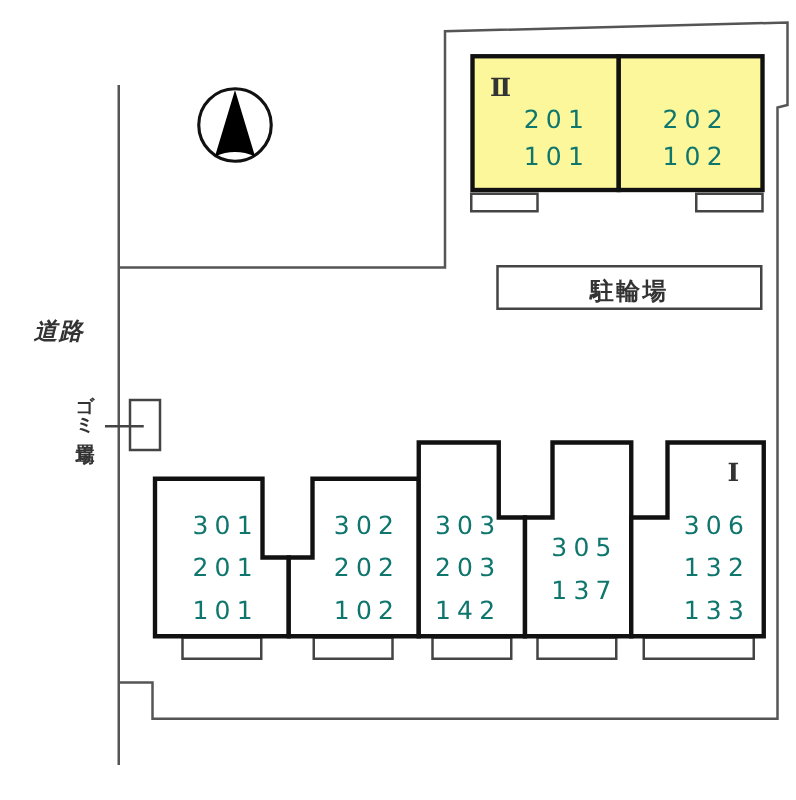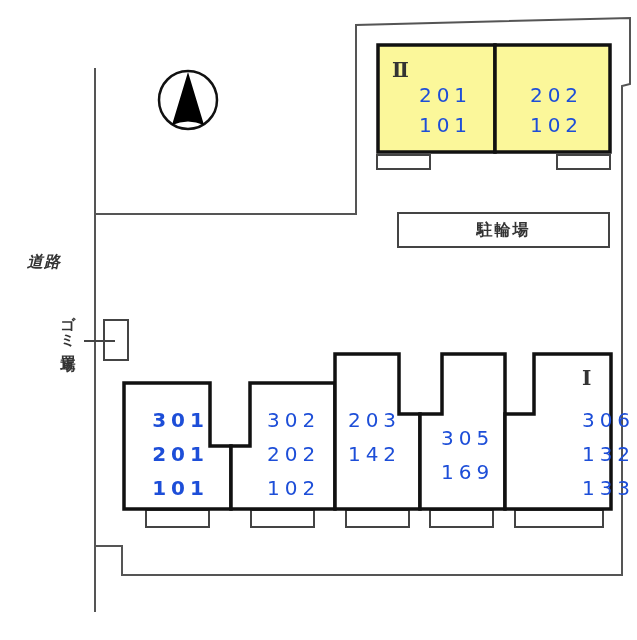--- a/index.html
+++ b/index.html
@@ -3,21 +3,21 @@
 <meta charset="utf-8">
 <style>
   html, body { margin:0; padding:0; background:#ffffff; }
   body { width:637px; height:640px; position:relative; overflow:hidden; font-family:"DejaVu Sans", sans-serif; }
   svg { position:absolute; left:0; top:0; }
   .thin { fill:none; stroke:#555; stroke-width:2; }
   .thick { fill:#fff; stroke:#111; stroke-width:3.5; }
   .yellow { fill:#fbf79a; stroke:#111; stroke-width:3.5; }
   .step { fill:#fff; stroke:#444; stroke-width:2; }
   .vtext { position:absolute; writing-mode:vertical-rl; font-family:"DejaVu Sans", sans-serif; font-size:15px; font-weight:bold; color:#333; letter-spacing:2px; }
-  .htext { position:absolute; font-family:"DejaVu Sans", sans-serif; font-size:16px; font-weight:bold; color:#333; }
+  .htext { position:absolute; font-family:"DejaVu Sans", sans-serif; font-size:19px; font-weight:bold; color:#333; }
 </style>
 </head>
 <body>
 
 <svg width="637" height="640" viewBox="0 0 637 640">
 
   <line x1="95" y1="68" x2="95" y2="612" stroke="#555" stroke-width="2"></line>
 
   <path class="thin" d="M95 214 L356 214 L356 25 L630 18 L630 84 L622 86 L622 575 L122 575 L122 546 L95 546"></path>
 
@@ -63,39 +63,40 @@
 </div>
 
 <div class="htext" style="left:398px;top:220px;width:211px;text-align:center;letter-spacing:2px;">駐輪場</div>
 
 <div class="htext" style="left:27px;top:252px;letter-spacing:1px;font-style:italic;">道路</div>
 
 <div class="vtext" style="left:58px;top:305px;">ゴミ置場</div>
 
 <div class="htext" style="left:582px;top:366px;font-family:'DejaVu Serif',serif;font-size:20px;">Ⅰ</div>
 
-<div style="position:absolute;left:146px;top:403px;width:64px;text-align:center;line-height:34px;font-weight:bold;">
+<div style="position:absolute;left:146px;top:403px;width:64px;text-align:center;line-height:34px;">
   <div class="unit-label">301</div>
   <div class="unit-label">201</div>
   <div class="unit-label">101</div>
 </div>
 <div style="position:absolute;left:262px;top:403px;width:64px;line-height:34px;">
   <div class="unit-label">302</div>
   <div class="unit-label">202</div>
   <div class="unit-label">102</div>
 </div>
 <div style="position:absolute;left:340px;top:403px;width:64px;text-align:center;line-height:34px;">
+  <div class="unit-label">303</div>
   <div class="unit-label">203</div>
   <div class="unit-label">142</div>
 </div>
 <div style="position:absolute;left:436px;top:421px;width:64px;line-height:34px;">
   <div class="unit-label">305</div>
-  <div class="unit-label">169</div>
+  <div class="unit-label">137</div>
 </div>
-<div style="position:absolute;left:539px;top:403px;width:64px;text-align:center;line-height:34px;margin-left:35px;">
+<div style="position:absolute;left:539px;top:403px;width:64px;text-align:center;line-height:34px;">
   <div class="unit-label">306</div>
   <div class="unit-label">132</div>
   <div class="unit-label">133</div>
 </div>
 
 <style>
-  .unit-label { font-family:"DejaVu Sans", sans-serif; font-size:20px; color:#1d4ed8; letter-spacing:5px; padding-left:5px; }
+  .unit-label { font-family:"DejaVu Sans", sans-serif; font-size:20px; color:#0f766e; letter-spacing:5px; padding-left:5px; }
 </style>
 
 </body></html>

